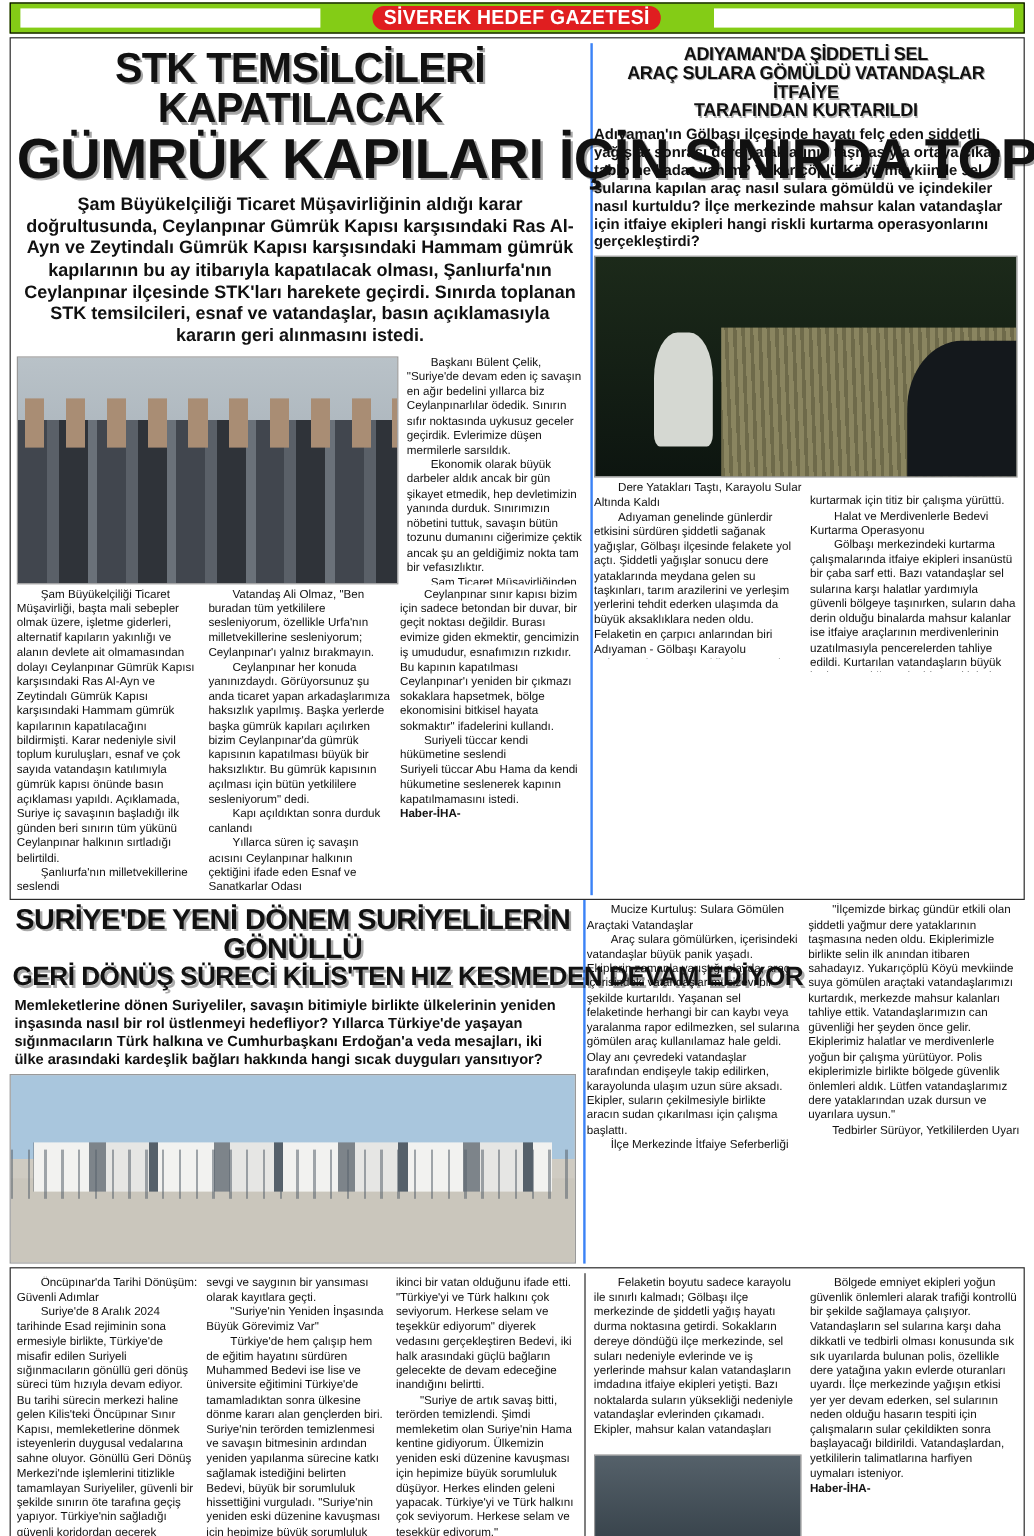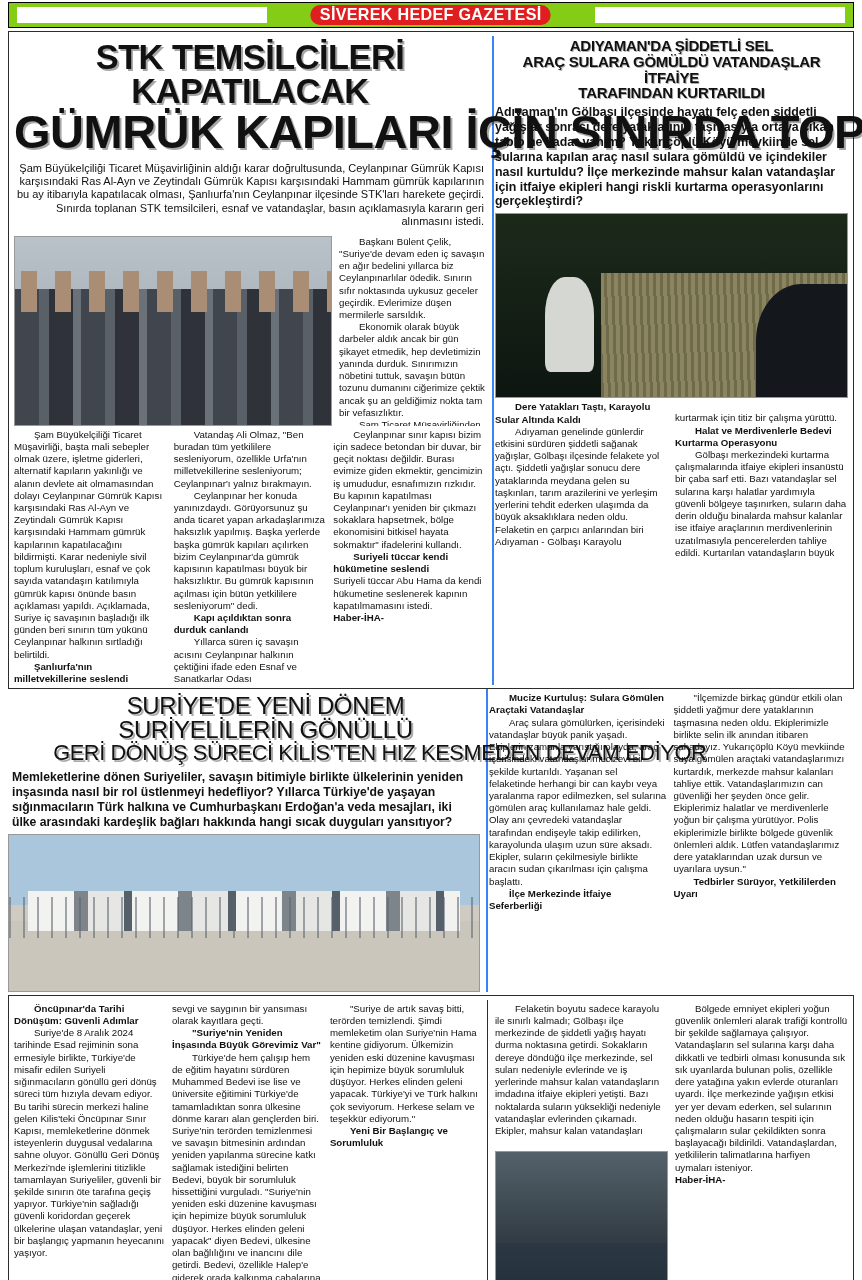--- a/index.html
+++ b/index.html
@@ -78,22 +78,22 @@
     font-weight:bold;
     letter-spacing:-0.5px;
     line-height:0.98;
     text-shadow:2px 2px 0 rgba(0,0,0,0.35);
     padding:4px 0 2px 0;
   }
   .headline .l1{ font-size:35px; display:block; transform:scaleX(0.98); }
   .headline .l2{ font-size:47px; display:block; transform:scaleX(1.0); white-space:nowrap;}
 
   .lede{
-    font-size:11px; font-weight:normal; line-height:1.22;
-    text-align:right; padding:5px 2px 4px 2px;
+    font-size:15px; font-weight:bold; line-height:1.22;
+    text-align:center; padding:5px 2px 4px 2px;
   }
 
   
   .zone{ display:flex; gap:0; }
   .zone-left{ width:478px; padding-right:6px; }
   .zone-right{ width:365px; border-left:2px solid #3b82f6; padding-left:1px; }
 
   
   .photo{ border:1px solid #999; display:block; overflow:hidden; position:relative; }
 
@@ -120,42 +120,41 @@
 
   
   .cols{ display:flex; gap:7px; margin-top:3px; }
   .col{ flex:1 1 0; min-width:0; }
   .bodytext{
     font-size:9.7px; line-height:1.26; text-align:left;
     hyphens:auto; word-wrap:break-word;
   }
   .bodytext p{ margin:0; text-indent:20px; }
   .bodytext p.noind{ text-indent:0; }
-  .sub{ font-weight:bold; font-size:9.7px; line-height:1.26; margin:0; }
+  .sub{ font-weight:normal; font-size:9.7px; line-height:1.26; margin:0; }
   .endtag{ font-weight:bold; }
 
   
   .rhead{
     text-align:center; font-weight:bold; line-height:1.02;
     font-size:15.5px; letter-spacing:-0.3px;
     text-shadow:1px 1px 0 rgba(0,0,0,.3);
     padding:2px 0 3px 0;
     transform:scaleX(0.97);
   }
   .rlede{
     font-size:12.4px; font-weight:bold; line-height:1.2; padding:1px 0 4px 0;
   }
 
   
   .sec2-head{
-    text-align:center; font-weight:normal;
+    text-align:center; font-weight:bold;
     line-height:1.0; letter-spacing:-0.4px;
     text-shadow:2px 2px 0 rgba(0,0,0,.33);
     padding:5px 0 2px 0;
-    margin-left:43px;
   }
   .sec2-head .s1{ display:block; font-size:24px; }
   .sec2-head .s2{ display:block; font-size:22px; white-space:nowrap; transform:scaleX(0.99); }
   .sec2-lede{
     font-size:12.2px; font-weight:bold; line-height:1.22; padding:4px 2px 4px 4px;
   }
 
   .bottom-frame{
     border:1px solid #2c2c2c;
     margin-top:3px;
@@ -295,20 +294,21 @@
             <p>Suriye'de 8 Aralık 2024 tarihinde Esad rejiminin sona ermesiyle birlikte, Türkiye'de misafir edilen Suriyeli sığınmacıların gönüllü geri dönüş süreci tüm hızıyla devam ediyor. Bu tarihi sürecin merkezi haline gelen Kilis'teki Öncüpınar Sınır Kapısı, memleketlerine dönmek isteyenlerin duygusal vedalarına sahne oluyor. Gönüllü Geri Dönüş Merkezi'nde işlemlerini titizlikle tamamlayan Suriyeliler, güvenli bir şekilde sınırın öte tarafına geçiş yapıyor. Türkiye'nin sağladığı güvenli koridordan geçerek ülkelerine ulaşan vatandaşlar, yeni bir başlangıç yapmanın heyecanını yaşıyor.</p>
 
           </div>
           <div class="col bodytext clip" style="height:352px;">
             <p class="noind">sevgi ve saygının bir yansıması olarak kayıtlara geçti.</p>
             <p class="sub">"Suriye'nin Yeniden İnşasında Büyük Görevimiz Var"</p>
             <p>Türkiye'de hem çalışıp hem de eğitim hayatını sürdüren Muhammed Bedevi ise lise ve üniversite eğitimini Türkiye'de tamamladıktan sonra ülkesine dönme kararı alan gençlerden biri. Suriye'nin terörden temizlenmesi ve savaşın bitmesinin ardından yeniden yapılanma sürecine katkı sağlamak istediğini belirten Bedevi, büyük bir sorumluluk hissettiğini vurguladı. "Suriye'nin yeniden eski düzenine kavuşması için hepimize büyük sorumluluk düşüyor. Herkes elinden geleni yapacak" diyen Bedevi, ülkesine olan bağlılığını ve inancını dile getirdi. Bedevi, özellikle Halep'e giderek orada kalkınma çabalarına destek olmayı hedefliyor.</p>
 
           </div>
           <div class="col bodytext clip" style="height:352px;">
+            <p class="noind">ikinci bir vatan olduğunu ifade etti. "Türkiye'yi ve Türk halkını çok seviyorum. Herkese selam ve teşekkür ediyorum" diyerek vedasını gerçekleştiren Bedevi, iki halk arasındaki güçlü bağların gelecekte de devam edeceğine inandığını belirtti.</p>
             <p>"Suriye de artık savaş bitti, terörden temizlendi. Şimdi memleketim olan Suriye'nin Hama kentine gidiyorum. Ülkemizin yeniden eski düzenine kavuşması için hepimize büyük sorumluluk düşüyor. Herkes elinden geleni yapacak. Türkiye'yi ve Türk halkını çok seviyorum. Herkese selam ve teşekkür ediyorum."</p>
             <p class="sub">Yeni Bir Başlangıç ve Sorumluluk</p>
 
           </div>
         </div>
       </div>
 
       <div class="bz-right">
         <div class="cols">
           <div class="col" style="width:175px;">

